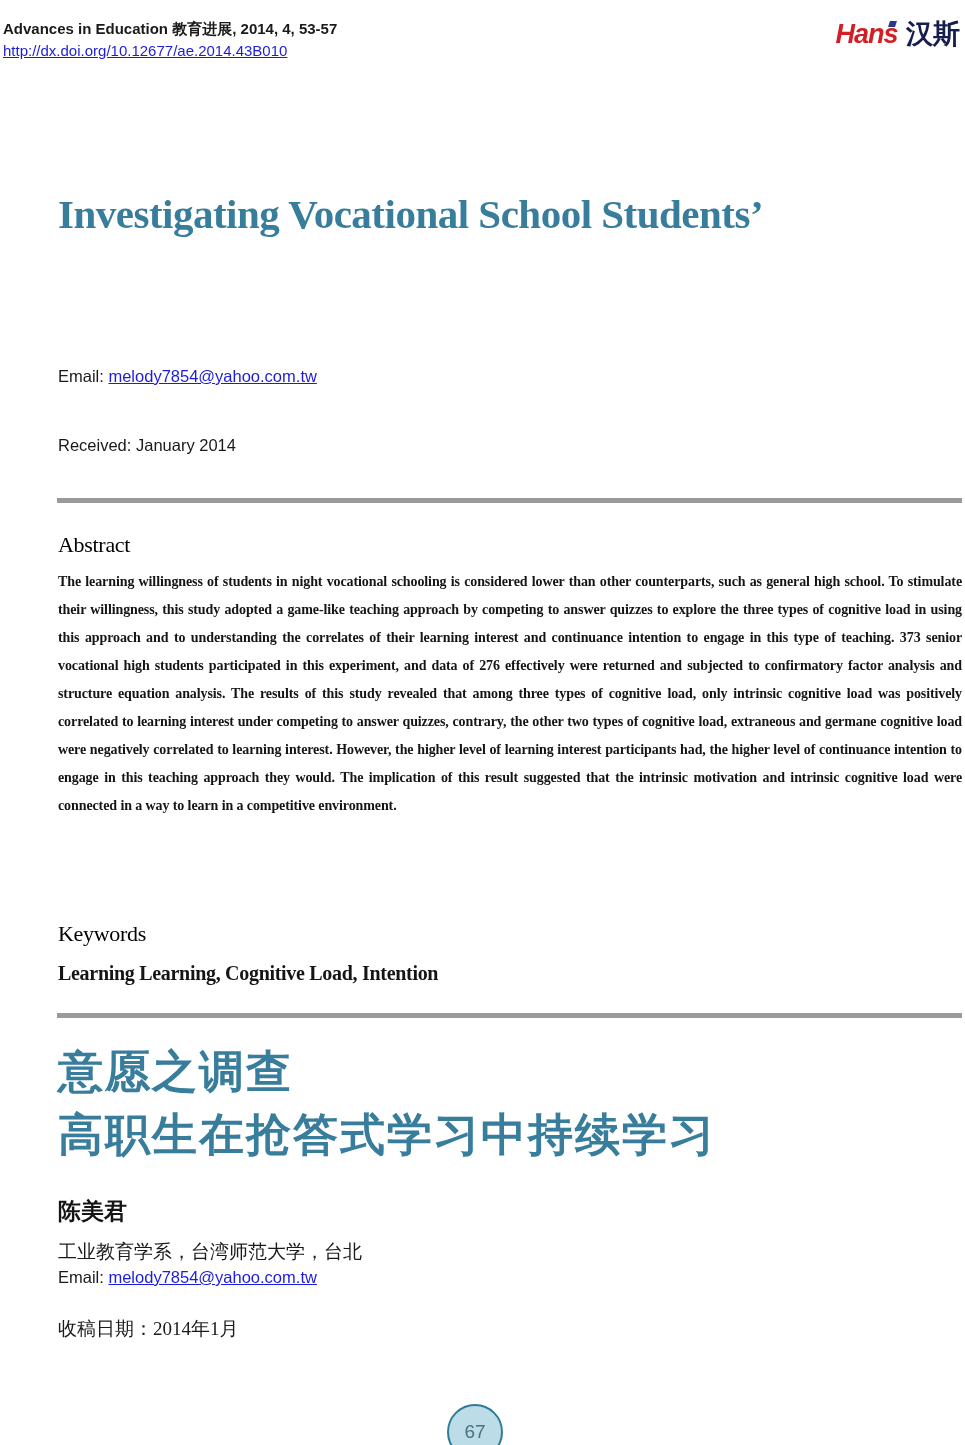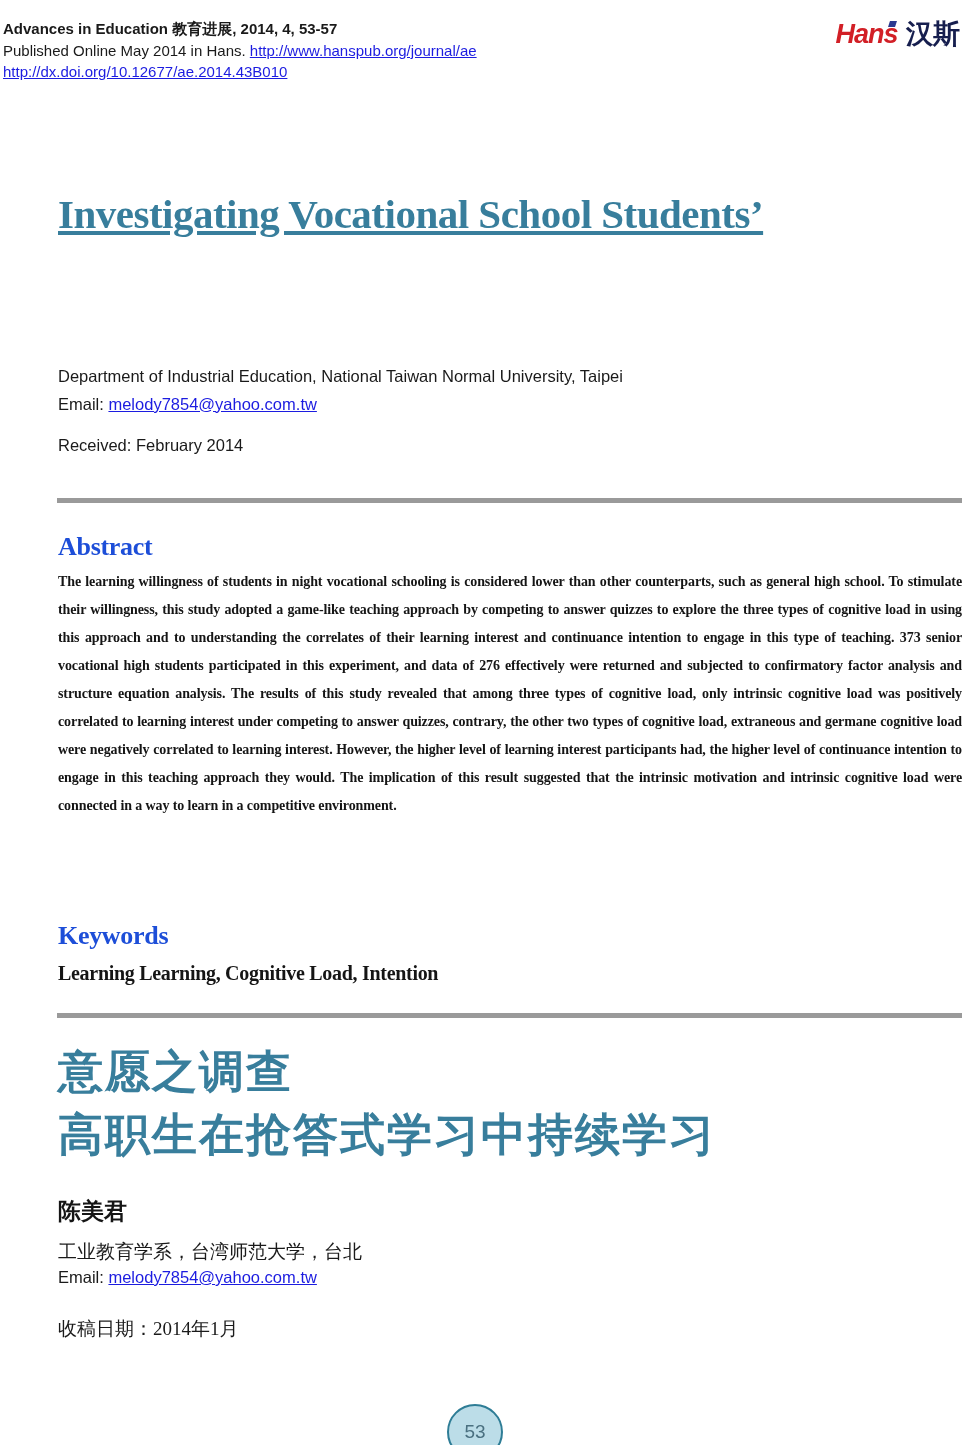--- a/index.html
+++ b/index.html
@@ -69,21 +69,20 @@
   .col { position: absolute; left: 58px; width: 904px; }
 
   .title {
     top: 170px;
     font-family: "Liberation Serif", "DejaVu Serif", serif;
     font-weight: bold;
     font-size: 41px;
     line-height: 57px;
     letter-spacing: -0.5px;
     color: #387e9c;
-    text-decoration: underline;
   }
   .title .tline { display: block; }
 
   .author-en {
     top: 307px;
     font-family: "Liberation Serif", "DejaVu Serif", serif;
     font-weight: bold;
     font-size: 21px;
     color: #151515;
   }
@@ -106,23 +105,23 @@
     left: 57px;
     width: 905px;
     height: 5px;
     background: #9a9a9a;
   }
   .rule-1 { top: 482px; }
   .rule-2 { top: 997px; }
 
   .section-h {
     font-family: "Liberation Serif", "DejaVu Serif", serif;
-    font-weight: bold;
-    font-size: 26px;
-    color: #1d4ed8;
+    font-weight: normal;
+    font-size: 22px;
+    color: #000000;
     letter-spacing: -0.3px;
   }
   .abstract-h { top: 516px; }
 
   .abstract-p {
     top: 552px;
     font-family: Liberation Serif, serif;
     font-weight: bold;
     font-size: 14px;
     line-height: 28px;
@@ -200,46 +199,42 @@
   }
 </style>
 </head>
 <body>
 
 <div class="page">
 
   <header class="masthead">
     <div class="mast-bold">Advances in Education  教育进展, 2014, 4, 53-57</div>
     <div>
-      <span>Published Online May 2014 in Hans. </span><a class="link" href="#">http://www.hanspub.org/journal/ae</a>
-    </div>
-    <div>
       <a class="link" href="#">http://dx.doi.org/10.12677/ae.2014.43B010</a>
     </div>
   </header>
 
   <div class="logo">
     <span class="logo-latin">Hans</span>
     <span class="logo-accent"></span>
     <span class="logo-cjk">汉斯</span>
   </div>
 
   <h1 class="col title">
     <span class="tline">Investigating Vocational School Students’</span>
   </h1>
 
 
   <div class="col affil-block">
-    <div>Department of Industrial Education, National Taiwan Normal University, Taipei</div>
     <div>
       <span>Email: </span><a class="link" href="#">melody7854@yahoo.com.tw</a>
     </div>
   </div>
 
-  <div class="col received-en">Received: February 2014</div>
+  <div class="col received-en">Received: January 2014</div>
 
   <div class="rule rule-1"></div>
 
   <h2 class="col section-h abstract-h">Abstract</h2>
 
   <p class="col abstract-p">The learning willingness of students in night vocational schooling is considered lower than other counterparts, such as general high school. To stimulate their willingness, this study adopted a game-like teaching approach by competing to answer quizzes to explore the three types of cognitive load in using this approach and to understanding the correlates of their learning interest and continuance intention to engage in this type of teaching. 373 senior vocational high students participated in this experiment, and data of 276 effectively were returned and subjected to confirmatory factor analysis and structure equation analysis. The results of this study revealed that among three types of cognitive load, only intrinsic cognitive load was positively correlated to learning interest under competing to answer quizzes, contrary, the other two types of cognitive load, extraneous and germane cognitive load were negatively correlated to learning interest. However, the higher level of learning interest participants had, the higher level of continuance intention to engage in this teaching approach they would. The implication of this result suggested that the intrinsic motivation and intrinsic cognitive load were connected in a way to learn in a competitive environment.</p>
 
   <h2 class="col section-h keywords-h">Keywords</h2>
 
   <p class="col keywords-p">Learning Learning, Cognitive Load, Intention</p>
@@ -255,16 +250,16 @@
 
   <div class="col author-cn">陈美君</div>
 
   <div class="col email-cn-line">
     <span>Email: </span><a class="link" href="#">melody7854@yahoo.com.tw</a>
   </div>
 
   <div class="col received-cn">收稿日期：2014年1月</div>
 
   <div class="page-badge">
-    <span>53</span>
+    <span>67</span>
   </div>
 
 </div>
 
 </body></html>

